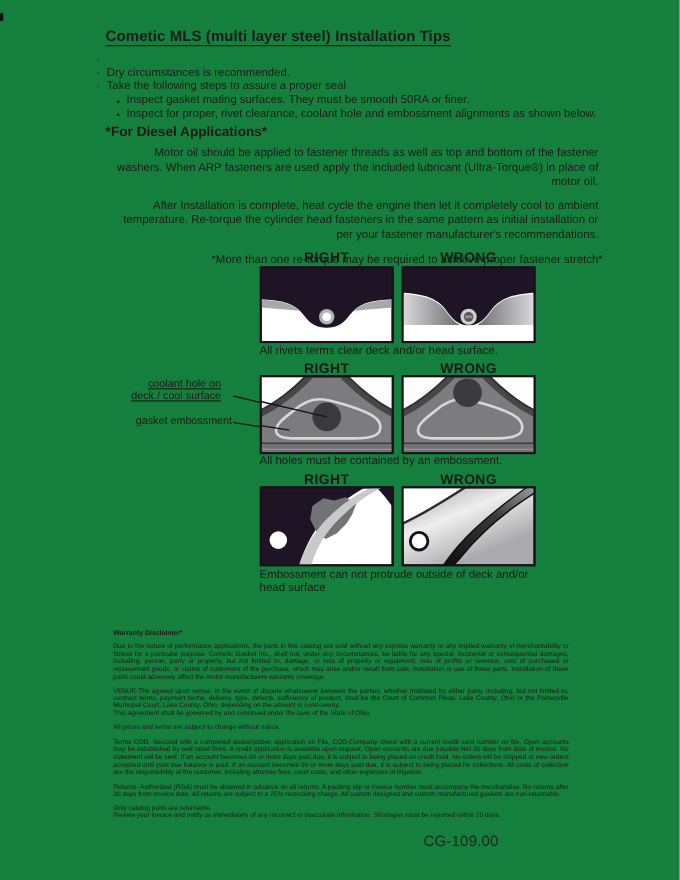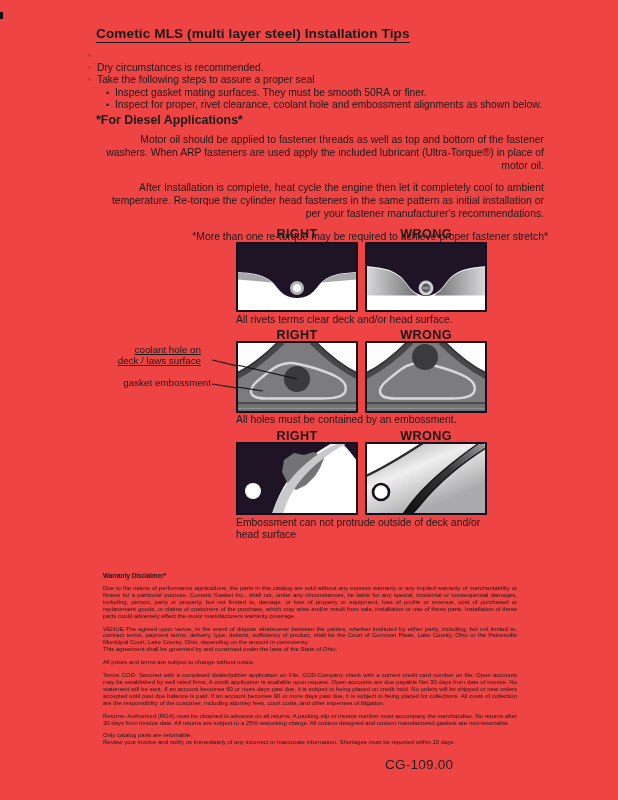--- a/index.html
+++ b/index.html
@@ -1,17 +1,17 @@
 <!DOCTYPE html>
 <html><head>
 <meta charset="utf-8">
 <style>
   html,body{margin:0;padding:0;background:#ffffff;}
   body{font-family:"Liberation Sans","DejaVu Sans",sans-serif;color:#1a1a1a;}
-  #page{position:relative;width:618px;height:800px;background:#ef4444;overflow:hidden;}
+  #page{position:relative;width:618px;height:800px;background:#15803d;overflow:hidden;}
 
   
   .reg-tick{position:absolute;left:0;top:12px;width:3px;height:7px;background:#111;}
 
   
   #tips-block{position:absolute;left:88px;top:24px;width:470px;}
   .doc-title{display:inline-block;margin-left:8px;font-size:13.6px;font-weight:bold;
              border-bottom:1.6px solid #1a1a1a;padding-bottom:1px;letter-spacing:.1px;}
   .bullet-list{margin-top:7px;font-size:10.3px;line-height:12.2px;}
   .bullet-row{display:flex;}
@@ -117,21 +117,21 @@
       <rect x="1" y="1" width="120" height="68" fill="none" stroke="#17101c" stroke-width="2"></rect>
     </svg>
   </div>
   <div class="diagram-caption" style="left:236px;top:314px;width:260px;">All rivets terms clear deck and/or head surface.</div>
 
   <div class="panel-label" style="left:236px;top:328px;">RIGHT</div>
   <div class="panel-label" style="left:365px;top:328px;">WRONG</div>
 
   <div class="side-label" style="left:110px;top:345px;width:91px;text-decoration:underline;">
     <span>coolant hole on</span><br>
-    <span>deck / laws surface</span>
+    <span>deck / cool surface</span>
   </div>
   <div class="side-label" style="left:110px;top:378px;width:101px;">gasket embossment</div>
 
   <svg id="leader-overlay">
     <line x1="7" y1="8" x2="33" y2="14.2" stroke="#1a1a1a" stroke-width="1.2"></line>
     <line x1="7" y1="32" x2="33" y2="36.2" stroke="#1a1a1a" stroke-width="1.2"></line>
   </svg>
 
   <div class="panel" style="left:236px;top:341px;">
     <svg width="122" height="72" viewBox="0 0 122 72">

